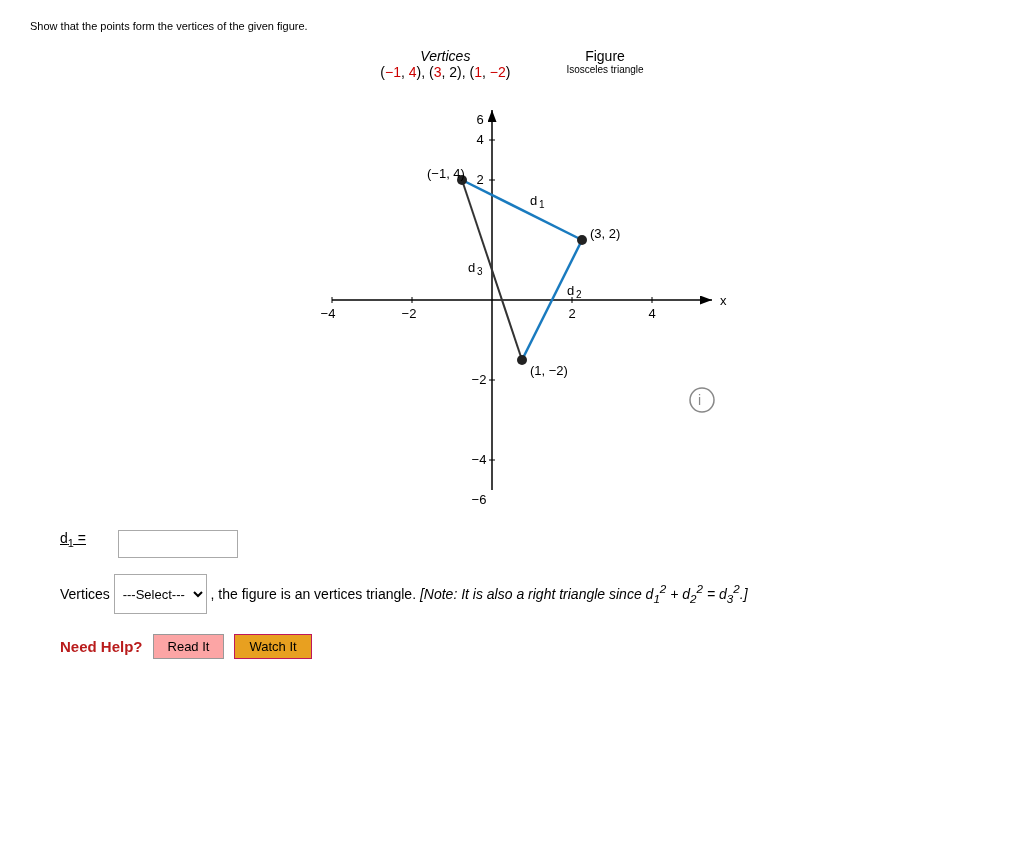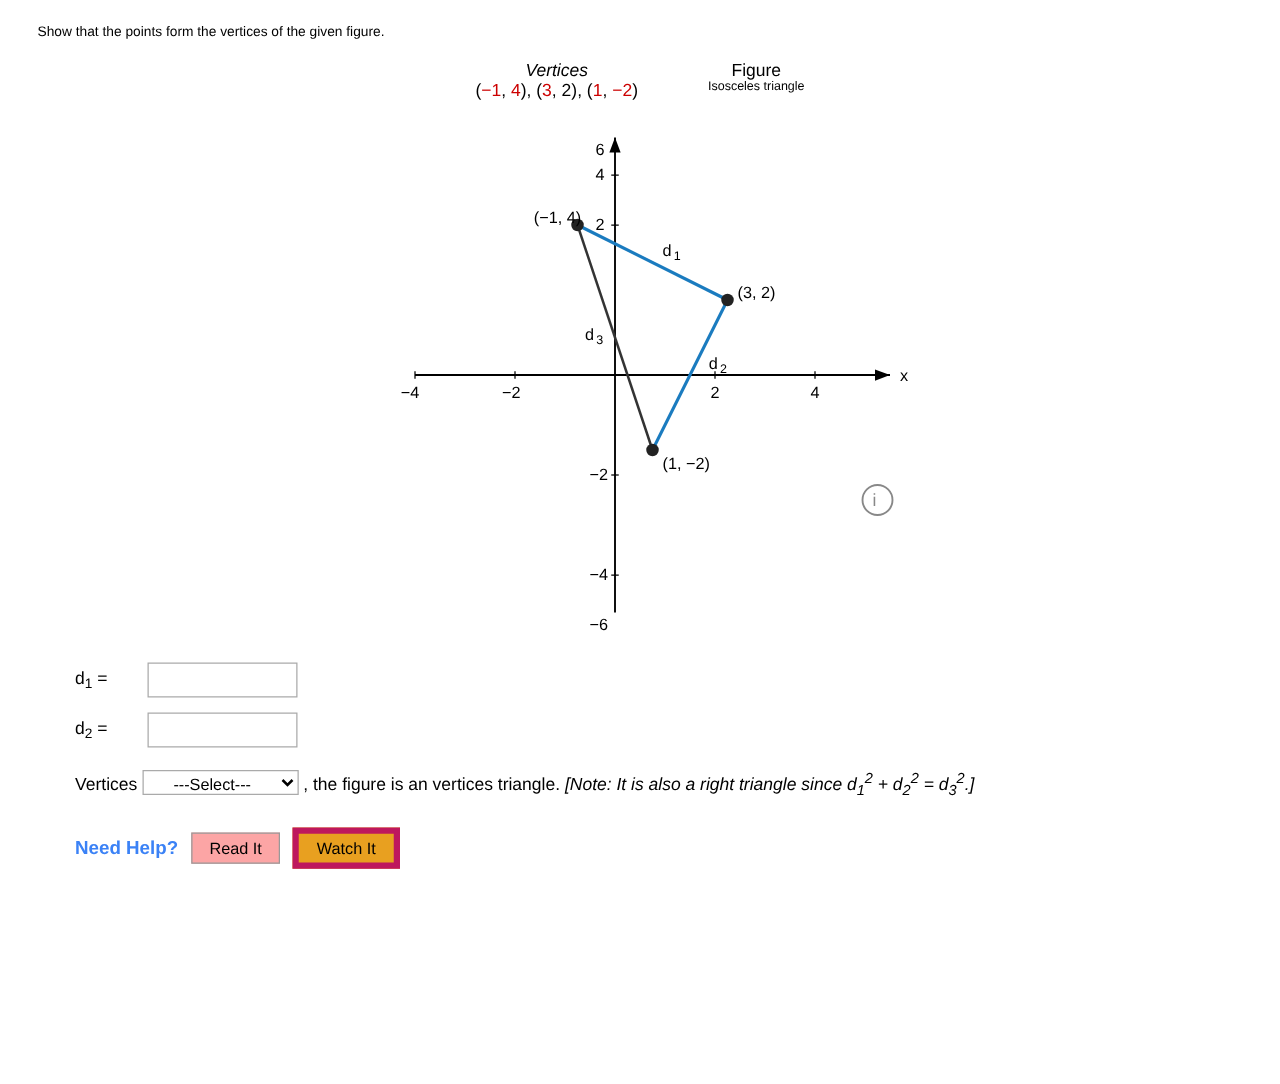--- a/index.html
+++ b/index.html
@@ -19,22 +19,23 @@
       display: flex;
       justify-content: center;
       margin: 10px 0 20px 0;
       position: relative;
     }
     .input-section {
       margin: 8px 0 8px 30px;
     }
     .input-row {
       display: flex;
-      align-items: center;
+      align-items: flex-start;
       margin-bottom: 12px;
+      text-decoration: underline;
     }
     .input-label {
       font-size: 14px;
       margin-right: 8px;
       min-width: 50px;
     }
     .input-label sub {
       font-size: 11px;
     }
     .answer-input {
@@ -44,50 +45,50 @@
       padding: 2px 6px;
       font-size: 14px;
     }
     .because-row {
       margin: 16px 0 16px 30px;
       font-size: 14px;
       line-height: 1.6;
     }
     .select-dropdown {
       border: 1px solid #aaa;
-      padding: 2px 20px;
+      padding: 2px 4px;
       font-size: 13px;
-      height: 20px;
+      height: 40px;
       background: #fff;
     }
     .note-text {
       font-style: italic;
     }
     .need-help-row {
       display: flex;
       align-items: center;
       gap: 10px;
       margin-left: 30px;
       margin-top: 20px;
     }
     .need-help-label {
-      color: #3b82f6;
+      color: #b91c1c;
       font-weight: bold;
       font-size: 15px;
     }
     .btn-read {
       background: #fca5a5;
       border: 1px solid #999;
       padding: 4px 14px;
       font-size: 13px;
       cursor: pointer;
     }
     .btn-watch {
       background: #e8a020;
-      border: 5px solid #be185d;
+      border: 1px solid #be185d;
       padding: 4px 14px;
       font-size: 13px;
       cursor: pointer;
     }
     svg text {
       font-family: Arial, sans-serif;
     }
   </style>
 </head>
 <body>
@@ -183,26 +184,20 @@
   </svg>
 </div>
 
 <div class="input-section">
   <div class="input-row">
     <span class="input-label">
       d<sub>1</sub> =
     </span>
     <input type="text" class="answer-input" value="" style="">
   </div>
-  <div class="input-row">
-    <span class="input-label">
-      d<sub>2</sub> =
-    </span>
-    <input type="text" class="answer-input" value="" style="">
-  </div>
 </div>
 
 <div class="because-row">
   <span>Vertices</span>
   <select class="select-dropdown">
     <option>---Select---</option>
     <option>d₁ = d₂</option>
     <option>d₁ = d₃</option>
     <option>d₂ = d₃</option>
   </select>

